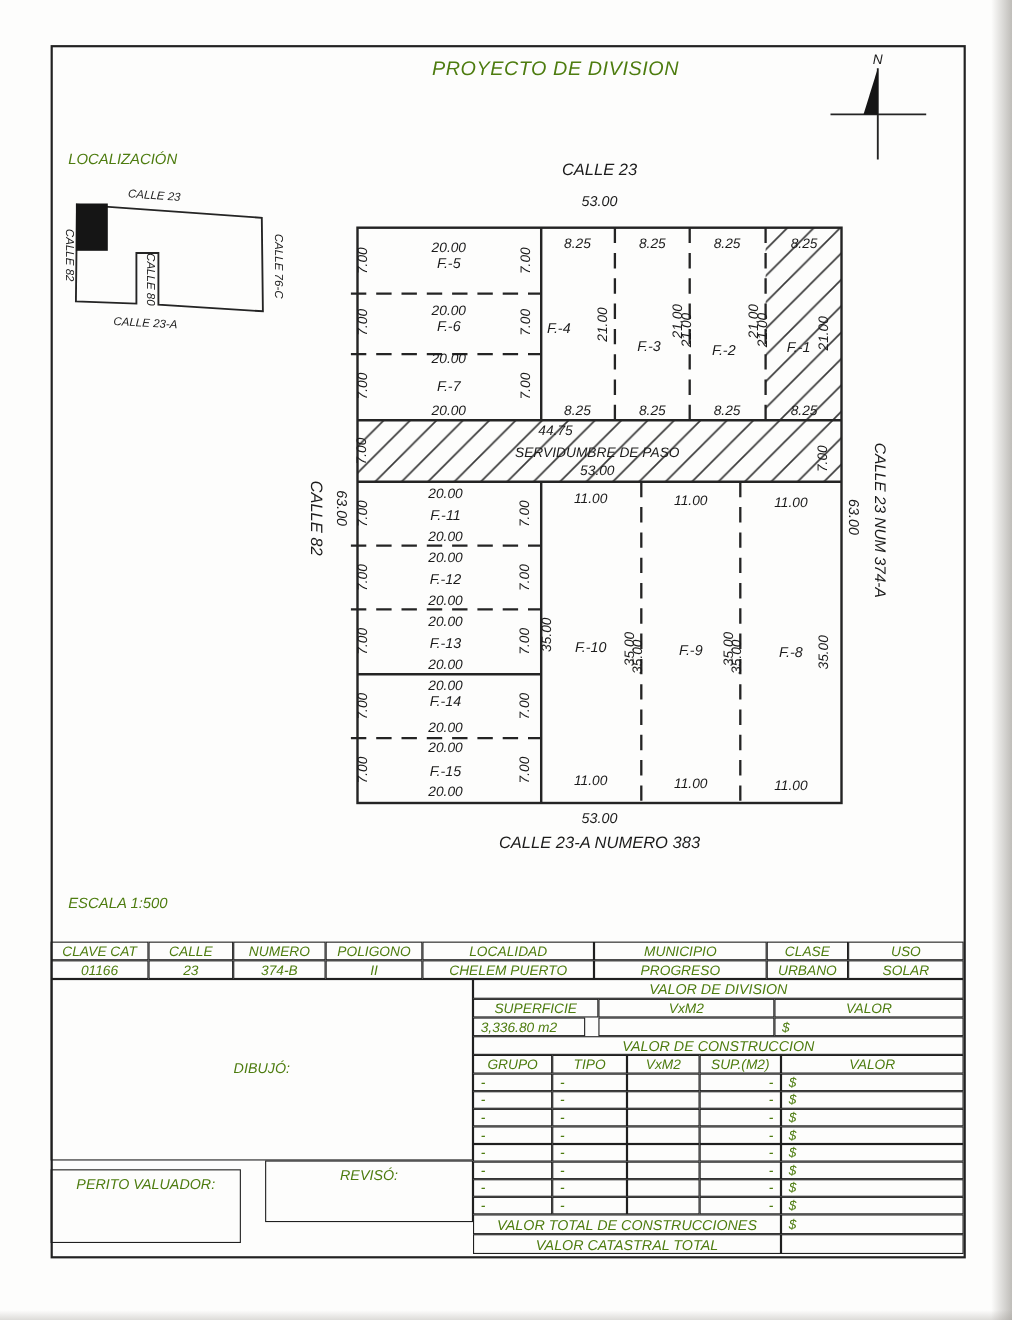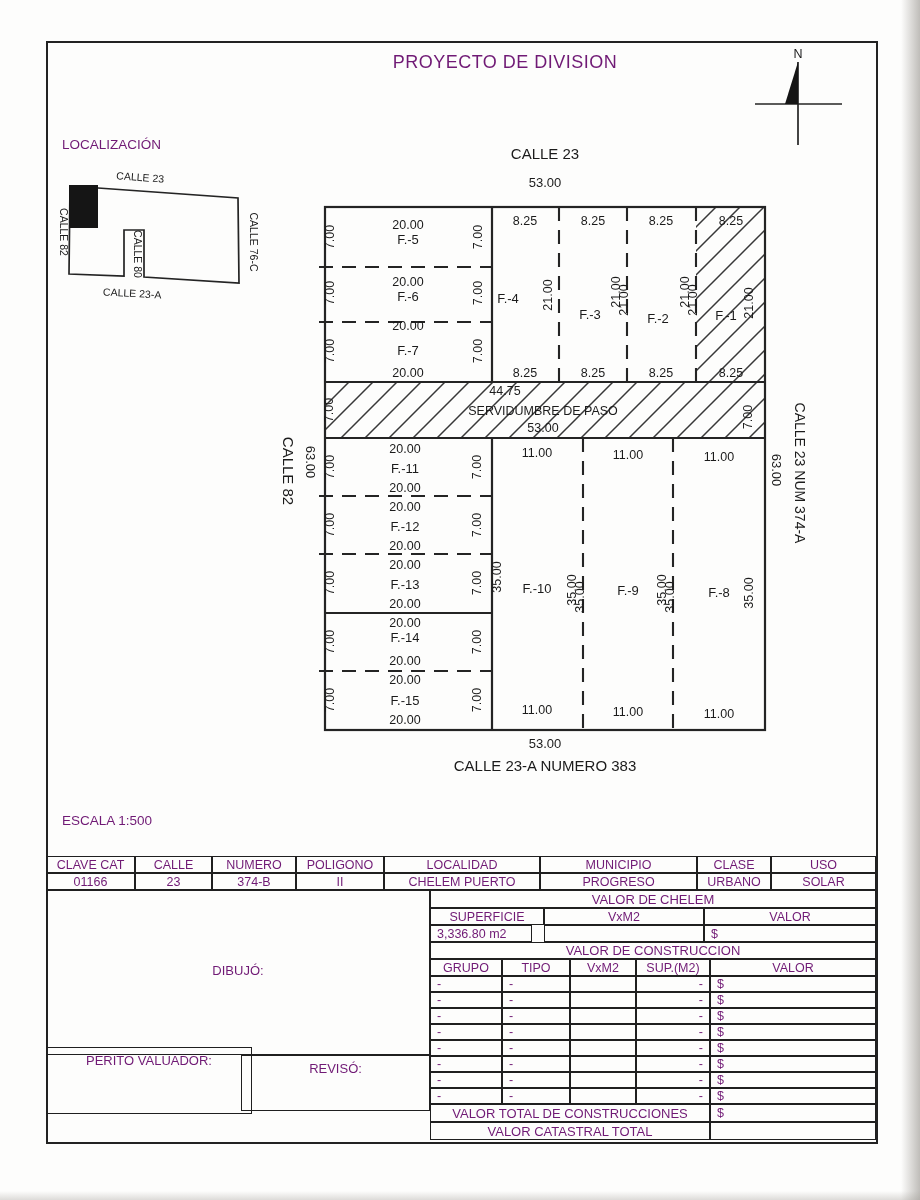--- a/index.html
+++ b/index.html
@@ -1,17 +1,17 @@
 <!DOCTYPE html>
 <html><head>
 <meta charset="utf-8">
 <style>
   html,body{margin:0;padding:0;background:#e8e8e8;}
   #page{position:relative;width:920px;height:1200px;background:#fdfdfc;overflow:hidden;
-        font-family:"Liberation Sans","DejaVu Sans",sans-serif;color:#701a75;}
+        font-family:"Liberation Sans","DejaVu Sans",sans-serif;color:#4d7c0f;font-style:italic;}
   .abs{position:absolute;}
   #outer-border{position:absolute;left:46px;top:41px;width:828px;height:1099px;
         border:2px solid #222;}
   #doc-title{position:absolute;left:255px;top:52px;width:500px;text-align:center;
         font-size:18px;letter-spacing:.5px;}
   #loc-label{position:absolute;left:62px;top:137px;font-size:13.5px;}
   #escala{position:absolute;left:62px;top:813px;font-size:13.5px;}
   svg text{fill:#1b1b1b;font-family:"Liberation Sans","DejaVu Sans",sans-serif;}
   .t10{font-size:10.5px;} .t12{font-size:12.5px;} .t13{font-size:13px;}
   .t14{font-size:14px;} .t15{font-size:15px;}
@@ -205,24 +205,24 @@
     <div class="tcell" style="left:166px;top:17px;width:84px;height:17px">374-B</div>
     <div class="tcell" style="left:250px;top:17px;width:88px;height:17px">II</div>
     <div class="tcell" style="left:338px;top:17px;width:156px;height:17px">CHELEM PUERTO</div>
     <div class="tcell" style="left:494px;top:17px;width:157px;height:17px">PROGRESO</div>
     <div class="tcell" style="left:651px;top:17px;width:74px;height:17px">URBANO</div>
     <div class="tcell" style="left:725px;top:17px;width:105px;height:17px">SOLAR</div>
 
     <div class="tcell" style="left:0;top:34px;width:384px;height:165px;flex-direction:column;justify-content:center;padding:4px 0 8px 0">
       <span style="font-size:13px">DIBUJÓ:</span>
     </div>
-    <div class="tcell tt" style="left:0;top:191px;width:206px;height:67px;font-size:13px">PERITO VALUADOR:</div>
+    <div class="tcell tt" style="left:0;top:207px;width:173px;height:67px;font-size:13px">PERITO VALUADOR:</div>
     <div class="tcell tt" style="left:195px;top:199px;width:189px;height:56px;font-size:13px">REVISÓ:</div>
 
-    <div class="tcell" style="left:384px;top:34px;width:446px;height:18px;font-size:13px">VALOR DE CHELEM</div>
+    <div class="tcell" style="left:384px;top:34px;width:446px;height:18px;font-size:13px">VALOR DE DIVISION</div>
     <div class="tcell" style="left:384px;top:52px;width:114px;height:17px">SUPERFICIE</div>
     <div class="tcell" style="left:498px;top:52px;width:160px;height:17px">VxM2</div>
     <div class="tcell" style="left:658px;top:52px;width:172px;height:17px">VALOR</div>
     <div class="tcell tl" style="left:384px;top:69px;width:102px;height:17px">3,336.80 m2</div>
     <div class="tcell" style="left:498px;top:69px;width:160px;height:17px"></div>
     <div class="tcell tl" style="left:658px;top:69px;width:172px;height:17px">$</div>
 
     <div class="tcell" style="left:384px;top:86px;width:446px;height:17px;font-size:13px">VALOR DE CONSTRUCCION</div>
     <div class="tcell" style="left:384px;top:103px;width:72px;height:17px">GRUPO</div>
     <div class="tcell" style="left:456px;top:103px;width:68px;height:17px">TIPO</div>

